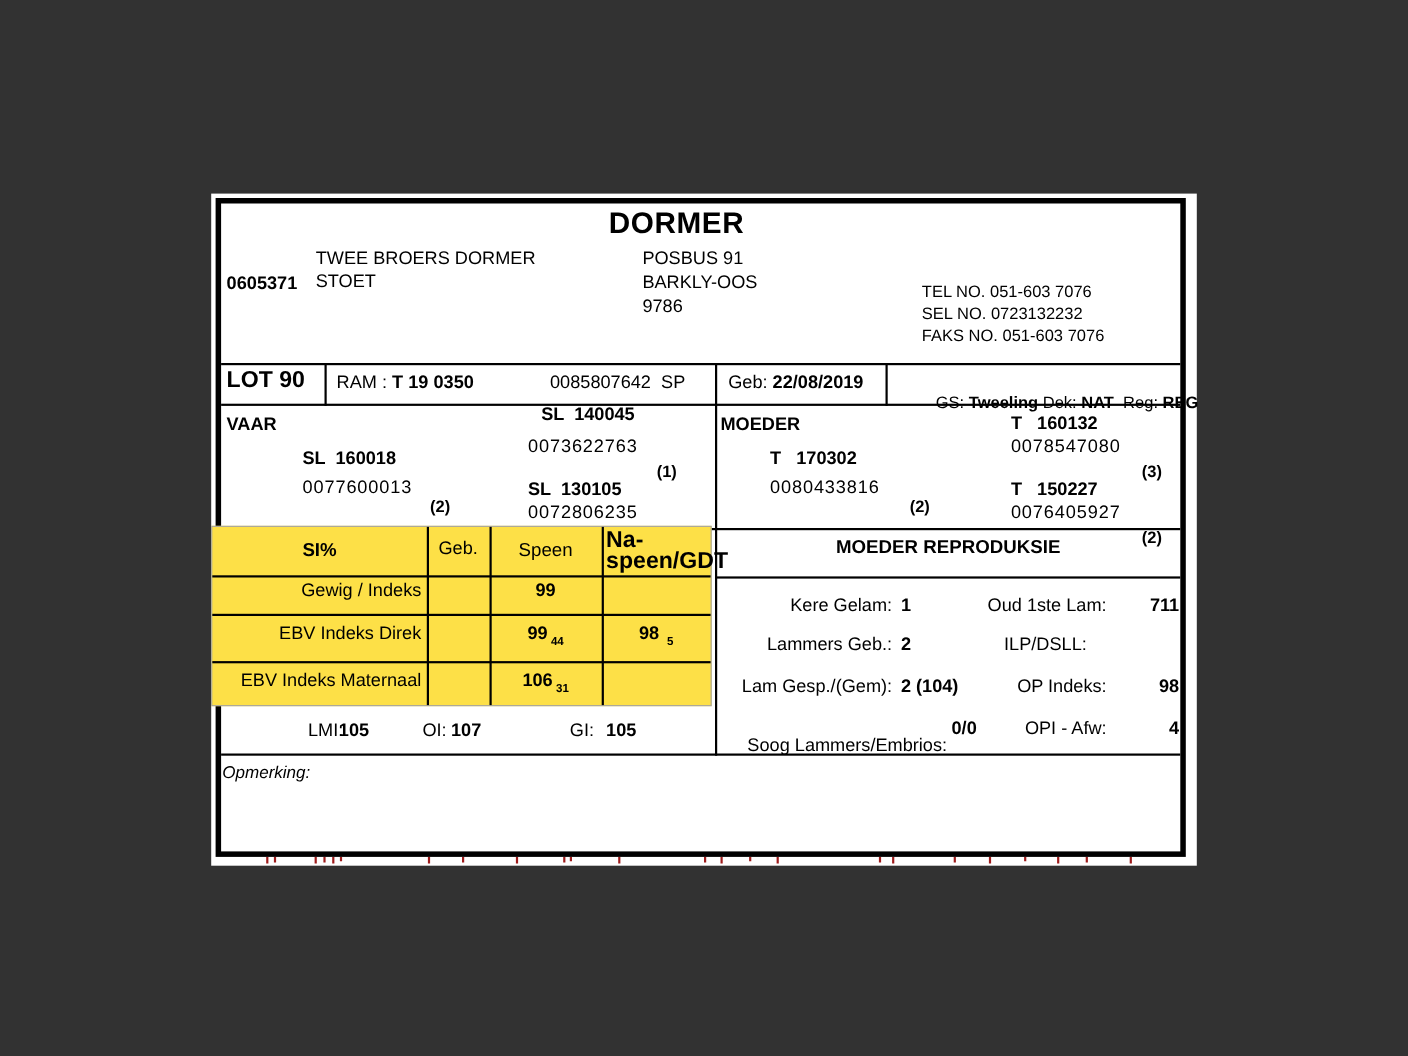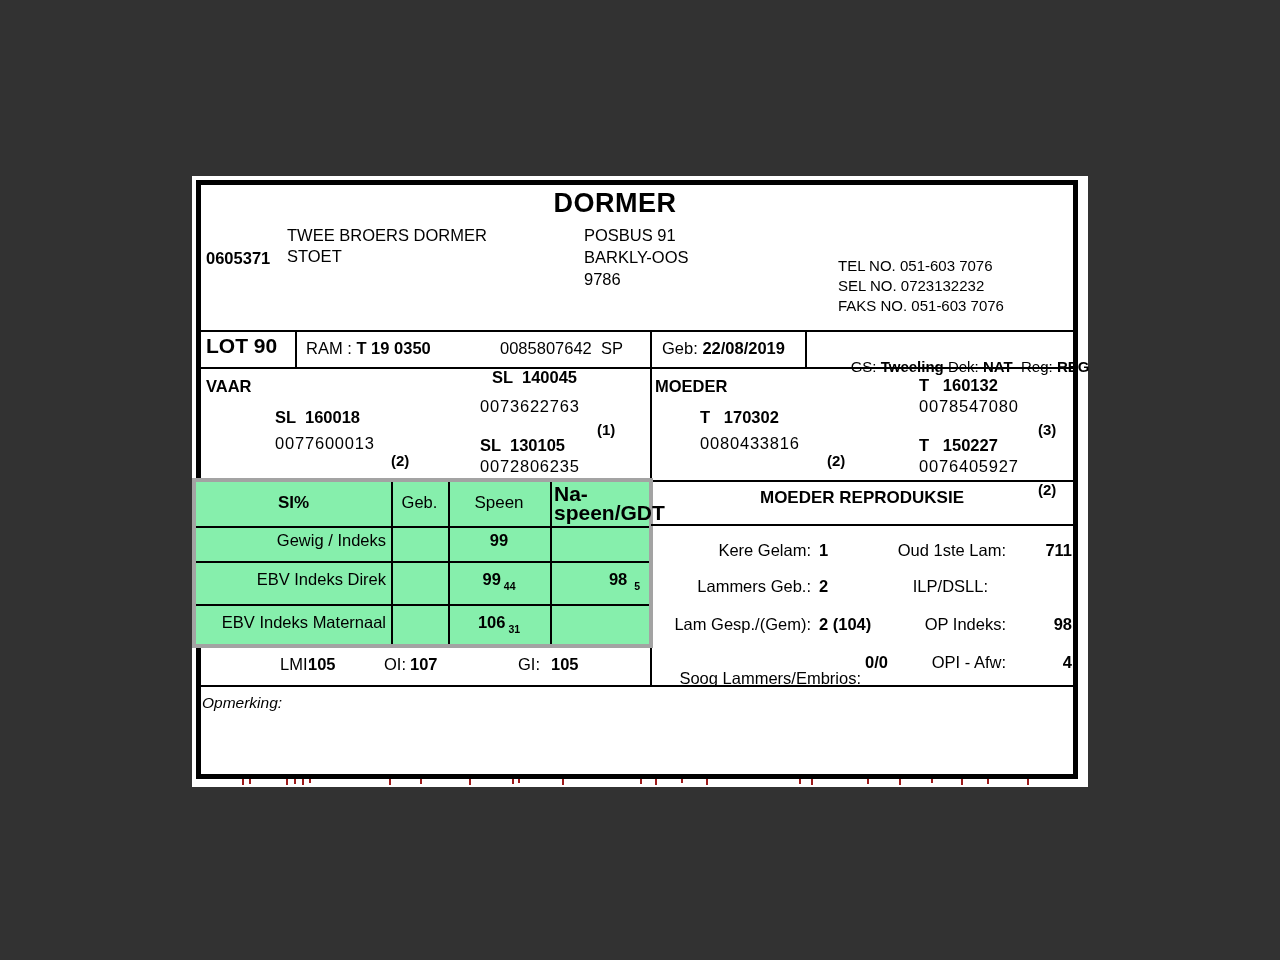--- a/index.html
+++ b/index.html
@@ -14,21 +14,21 @@
   .vline{position:absolute;width:2px;background:#000;}
   .t16{font-size:16.5px;line-height:20px;}
   .t15{font-size:15px;line-height:19px;margin-top:32px;}
   .pre{white-space:pre;}
   .num{letter-spacing:0.8px;}
 
   
   .title{top:3px;left:0;width:828px;text-align:center;font-size:27px;font-weight:bold;letter-spacing:0.5px;}
 
   
-  .si-table{position:absolute;left:-9px;top:293px;width:453px;height:162px;border:4px solid #a3a3a3;background:#86efac;}
+  .si-table{position:absolute;left:-9px;top:293px;width:453px;height:162px;border:1px solid #a3a3a3;background:#fde047;}
   .si-table .vl{position:absolute;top:0;bottom:0;width:2px;background:#000;}
   .si-table .hl{position:absolute;left:0;right:0;height:2px;background:#000;}
   .si-cell{position:absolute;text-align:center;font-size:16.5px;}
   .si-label{position:absolute;left:0;width:190px;text-align:right;font-size:16.5px;}
   sub.acc{font-size:10.5px;font-weight:bold;position:relative;top:5px;margin-left:3px;vertical-align:baseline;}
 
   
   .rep-label1{position:absolute;left:450px;width:160px;text-align:right;font-size:16.5px;}
   .rep-value1{position:absolute;left:618px;font-size:16.5px;font-weight:bold;}
   .rep-label2{position:absolute;left:640px;width:165px;text-align:right;font-size:16.5px;}
@@ -115,21 +115,21 @@
           <div class="si-cell b" style="left:0;width:195px;top:11px;font-size:17px;">SI%</div>
           <div class="si-cell" style="left:195px;width:57px;top:11px;">Geb.</div>
           <div class="si-cell" style="left:252px;width:102px;top:11px;font-size:17px;">Speen</div>
           <div class="abs b" style="left:358px;top:2px;width:97px;font-size:21px;line-height:19px;text-align:left;">Na-speen/GDT</div>
 
           <div class="si-label" style="top:49px;">Gewig / Indeks</div>
           <div class="si-cell b" style="left:252px;width:102px;top:49px;"><span>99</span></div>
 
           <div class="si-label" style="top:88px;">EBV Indeks Direk</div>
           <div class="si-cell b" style="left:252px;width:102px;top:88px;"><span>99</span><sub class="acc">44</sub></div>
-          <div class="si-cell b" style="left:354px;width:99px;top:88px;padding-left:25px;"><span>98</span><sub class="acc" style="margin-left:7px;">5</sub></div>
+          <div class="si-cell b" style="left:354px;width:99px;top:88px;"><span>98</span><sub class="acc" style="margin-left:7px;">5</sub></div>
 
           <div class="si-label" style="top:131px;">EBV Indeks Maternaal</div>
           <div class="si-cell b" style="left:252px;width:102px;top:131px;"><span>106</span><sub class="acc">31</sub></div>
         </div>
 
         <div class="hline" style="top:500px;"></div>
         <div class="abs t16" style="left:79px;top:469px;">LMI:</div>
         <div class="abs t16 b" style="left:107px;top:469px;">105</div>
         <div class="abs t16" style="left:183px;top:469px;">OI:</div>
         <div class="abs t16 b" style="left:209px;top:469px;">107</div>

